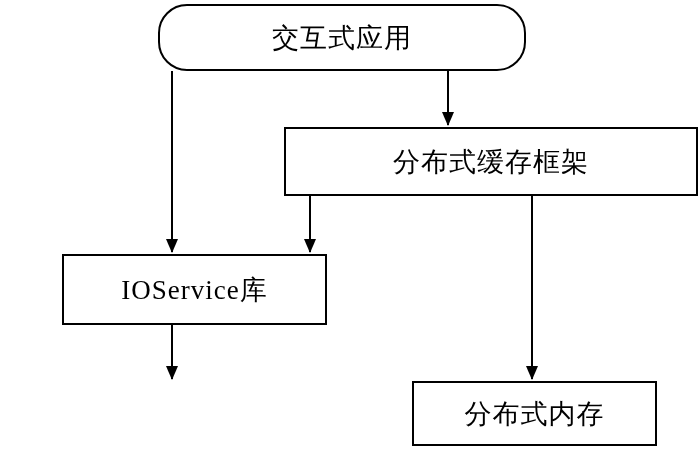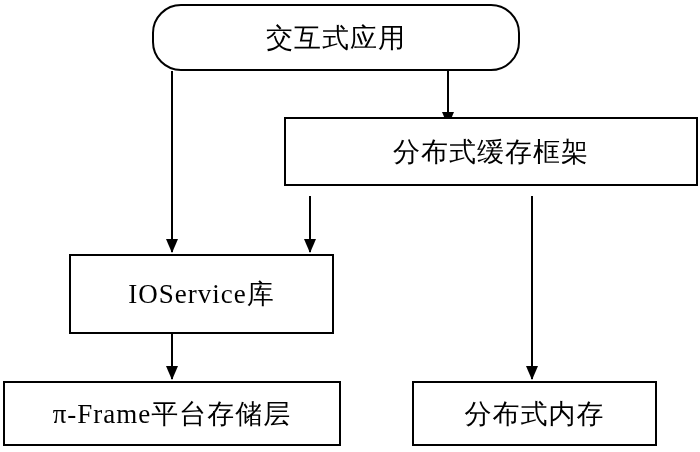--- a/index.html
+++ b/index.html
@@ -21,23 +21,23 @@
     border: 2px solid #000000;
     background: #ffffff;
     display: flex;
     align-items: center;
     justify-content: center;
     font-size: 27px;
     color: #000000;
     letter-spacing: 1px;
     white-space: nowrap;
   }
-  .node-app       { left: 152px; top: 4px;   width: 368px; height: 67px; border-radius: 29px; }
-  .node-cache     { left: 284px; top: 117px; width: 414px; height: 69px; }
-  .node-ioservice { left: 62px;  top: 254px; width: 265px; height: 80px; margin-left: 7px; }
+  .node-app       { left: 158px; top: 4px;   width: 368px; height: 67px; border-radius: 29px; }
+  .node-cache     { left: 284px; top: 127px; width: 414px; height: 69px; }
+  .node-ioservice { left: 62px;  top: 254px; width: 265px; height: 71px; }
   .node-storage   { left: 3px;   top: 381px; width: 338px; height: 65px; }
   .node-memory    { left: 412px; top: 381px; width: 245px; height: 65px; align-items: center; }
   .edges-layer {
     position: absolute;
     left: 0;
     top: 0;
     width: 700px;
     height: 452px;
     pointer-events: none;
   }
@@ -65,21 +65,18 @@
   </div>
 
   <div class="node node-cache">
     <span>分布式缓存框架</span>
   </div>
 
   <div class="node node-ioservice">
     <span>IOService库</span>
   </div>
 
-  <div class="node node-storage">
-    <span>π-Frame平台存储层</span>
-  </div>
 
   <div class="node node-memory">
     <span>分布式内存</span>
   </div>
 
 </div>
 
 </body></html>

